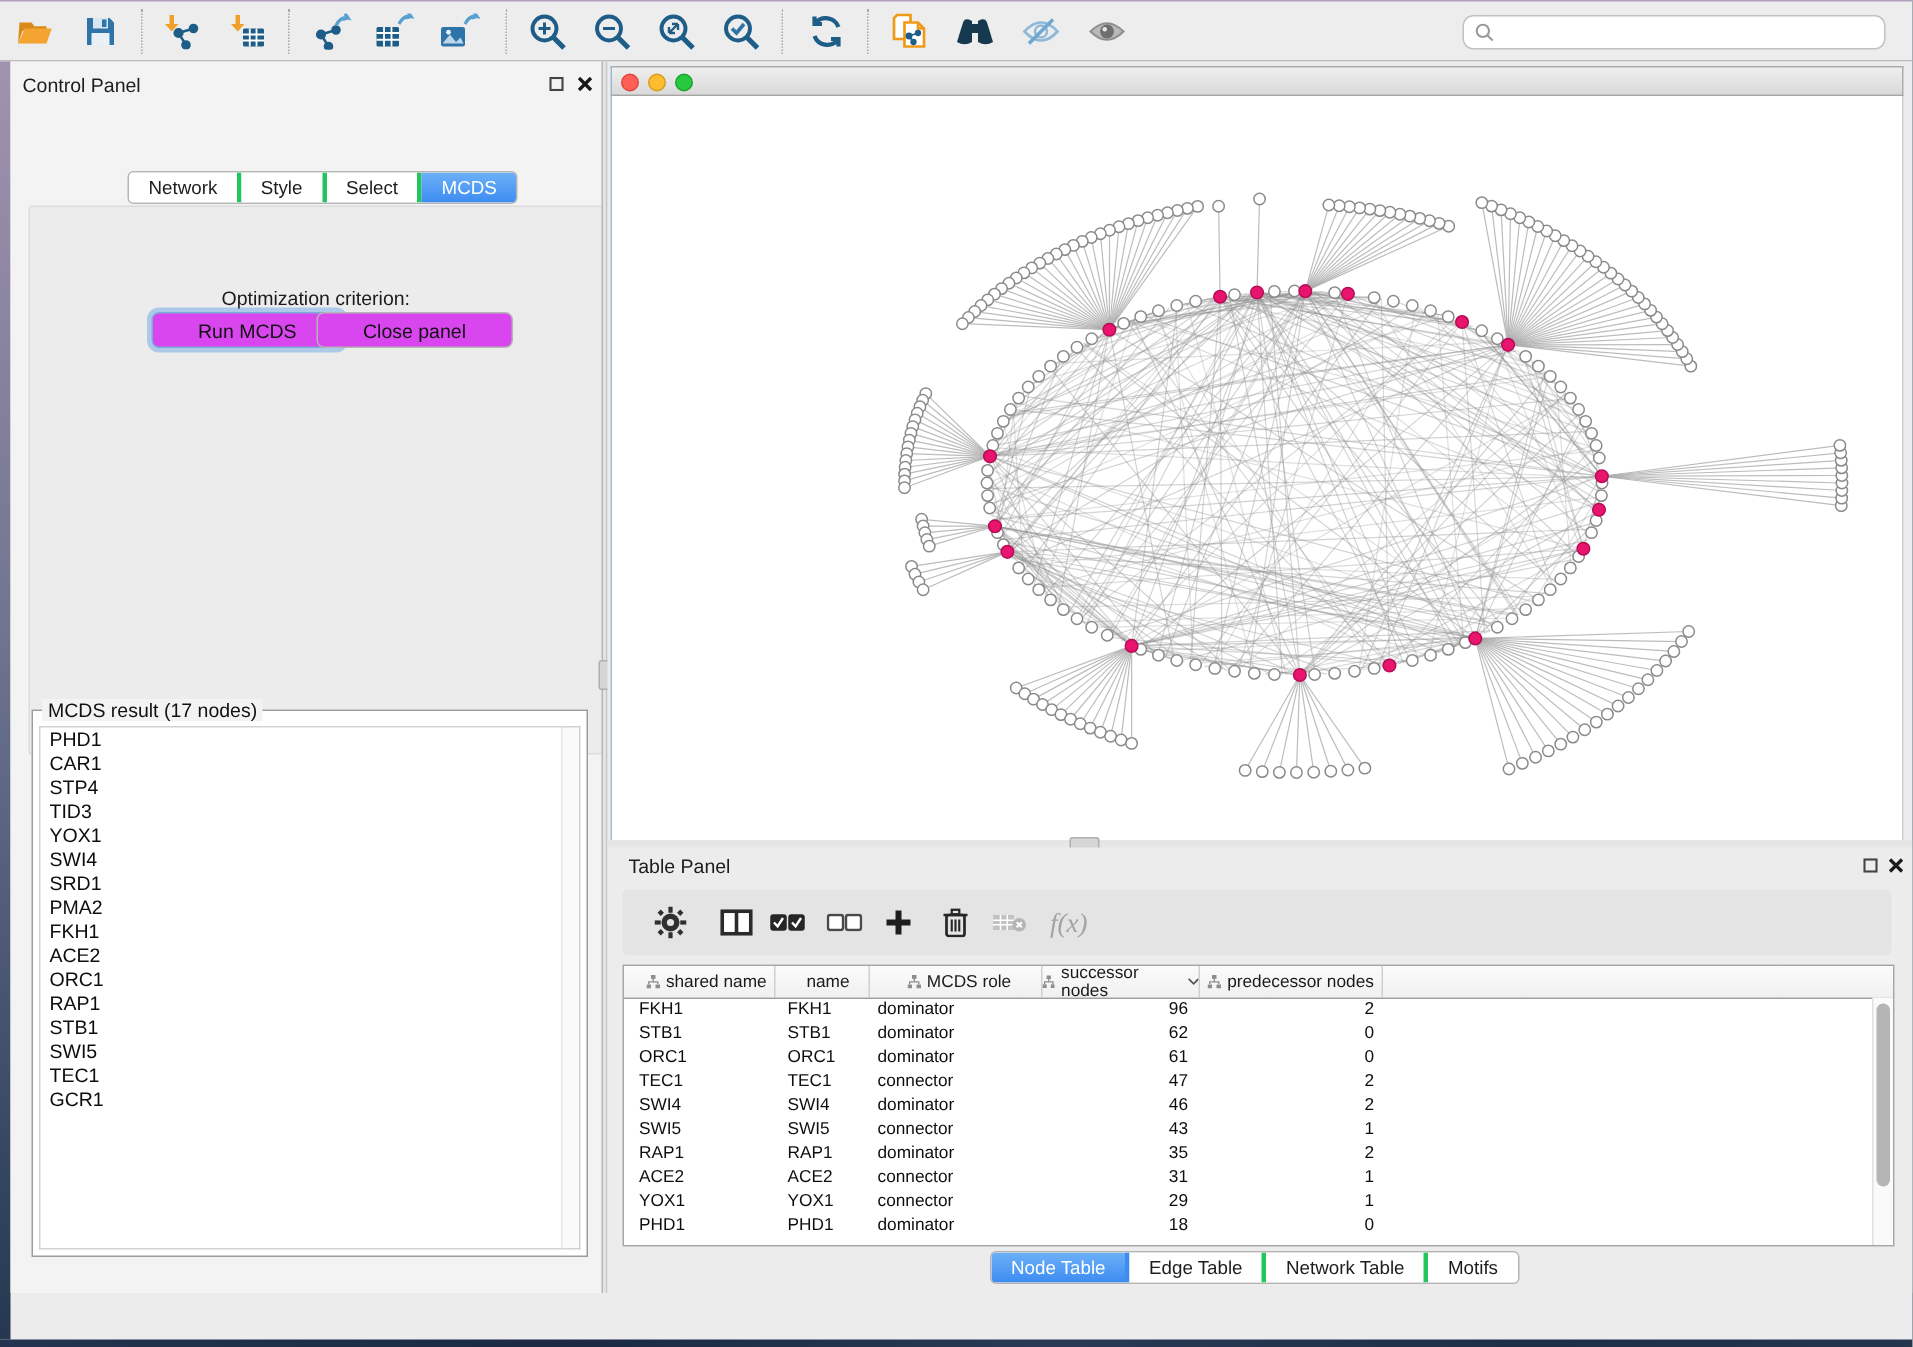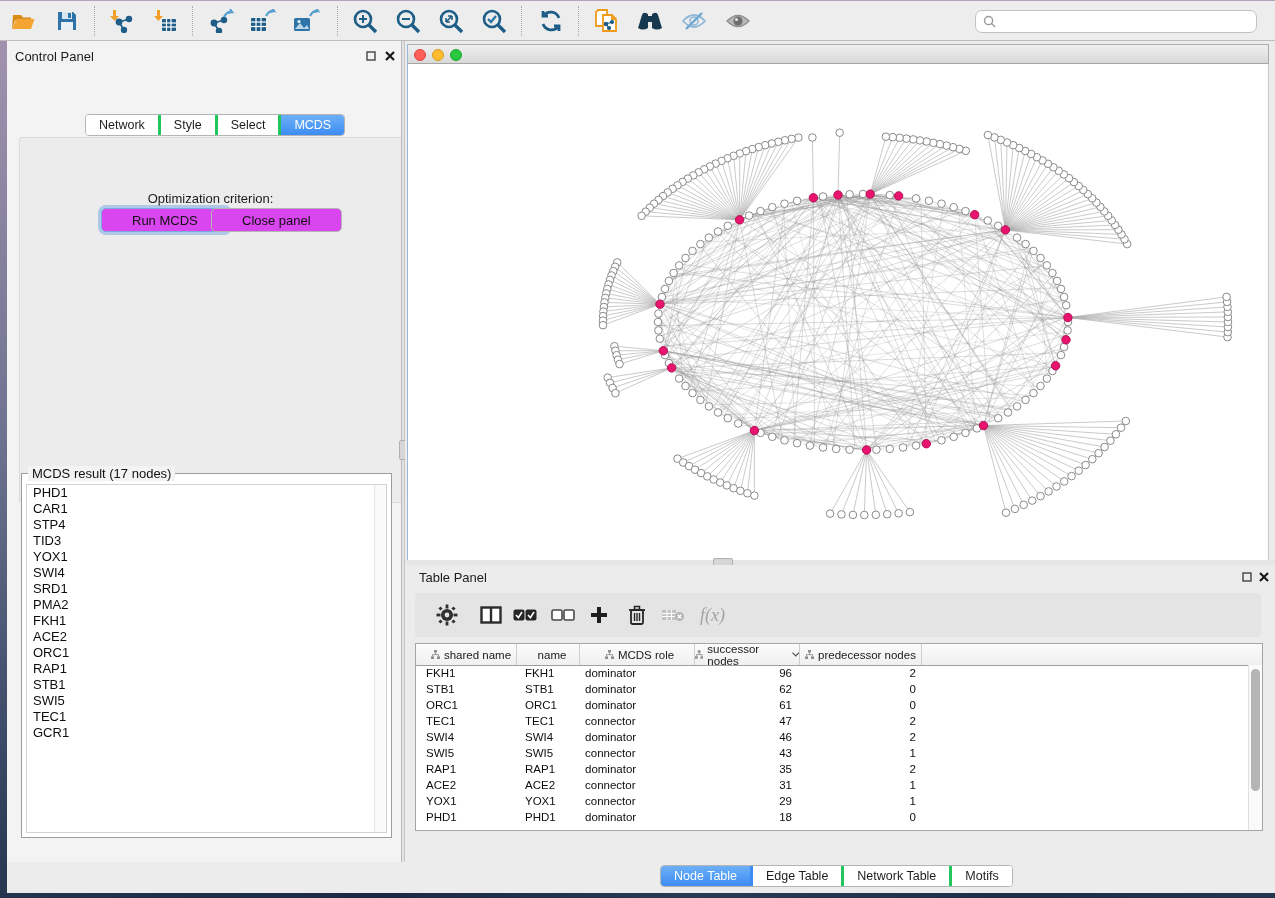--- a/index.html
+++ b/index.html
@@ -81,21 +81,21 @@
   .c1{width:63px;padding-left:8px;}
   .c2{width:115px;padding-left:5px;}
   .c3{width:105px;}
   .c4{width:122px;}
   .td.c3,.td.c4{text-align:right;}
   .td.c3{padding-right:8px;}
   .td.c4{padding-right:6px;}
   .cf{flex:1;}
   .vscroll{position:absolute;right:0;top:21px;width:14px;bottom:0;background:#fafafa;border-left:1px solid #e0e0e0;}
   .vthumb{position:absolute;left:2px;top:4px;width:9px;height:122px;background:#b5b5b5;border-radius:5px;}
-  .bottom-tabs{left:255px;top:269px;margin-top:31px;}
+  .bottom-tabs{left:255px;top:269px;}
 
   
   .status-bar{position:absolute;left:7px;top:862px;width:1268px;height:31px;background:#ececec;border-top:1px solid #bdbdbd;}
   .sb-left-btn{position:absolute;left:5px;top:4px;width:30px;height:23px;background:#f8f8f8;border:1px solid #b3b3b3;border-radius:2px;display:flex;align-items:center;justify-content:center;}
   .memory-btn{position:absolute;right:9px;top:2px;height:26px;background:#f7f7f7;border:1px solid #b3b3b3;border-radius:2px;
     display:flex;align-items:center;gap:6px;padding:0 10px;font-size:13px;color:#111;}
   .mem-dot{width:13px;height:13px;border-radius:50%;background:#1e9e33;border:1px solid #157a26;}
 </style>
 </head>
 <body>

